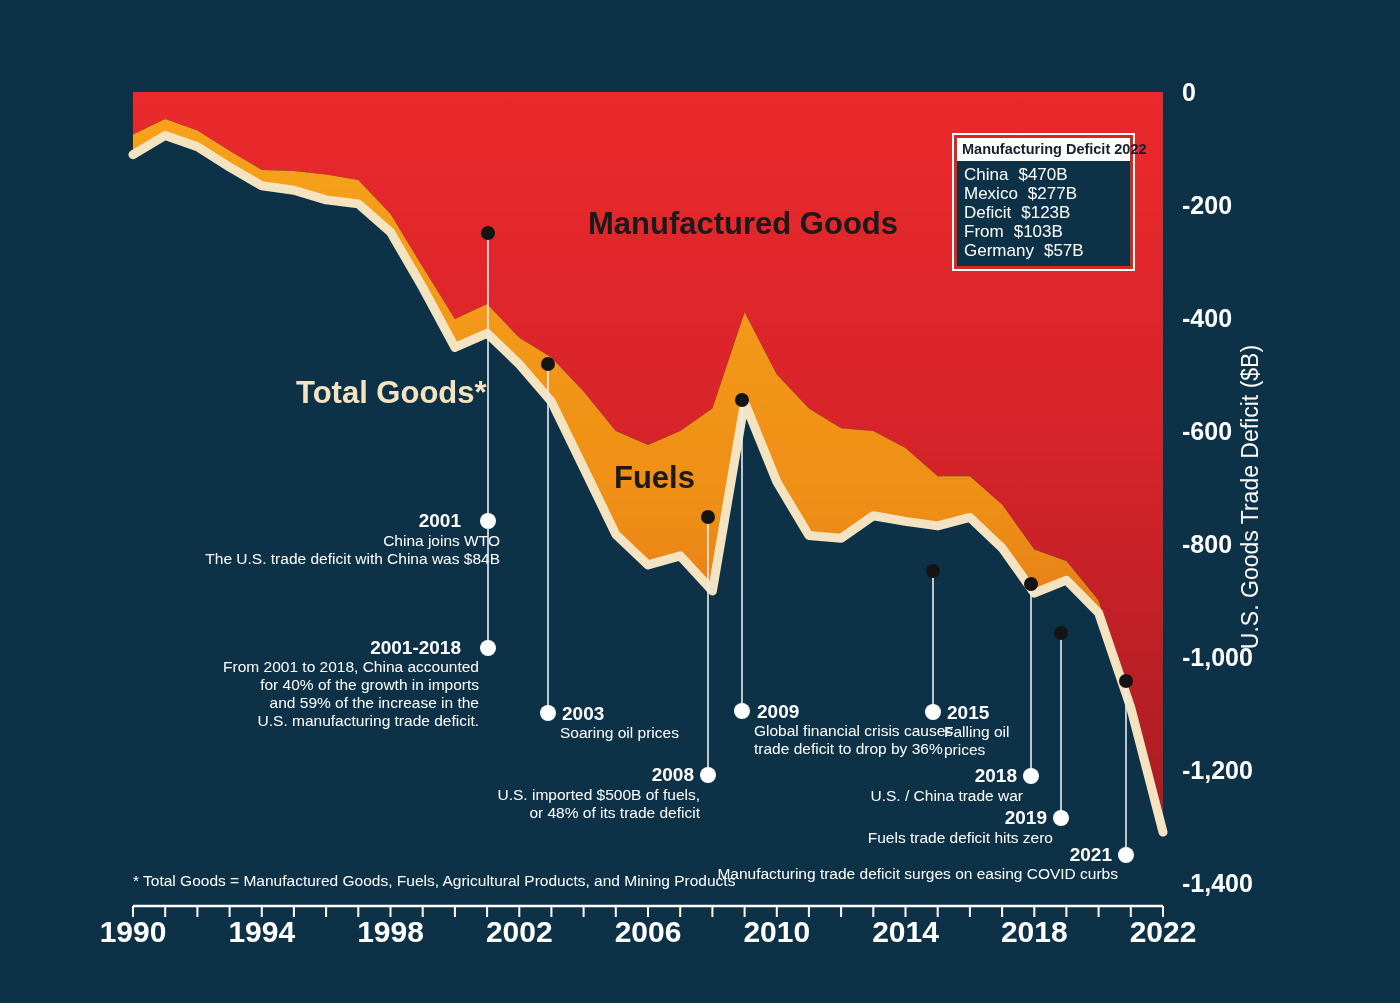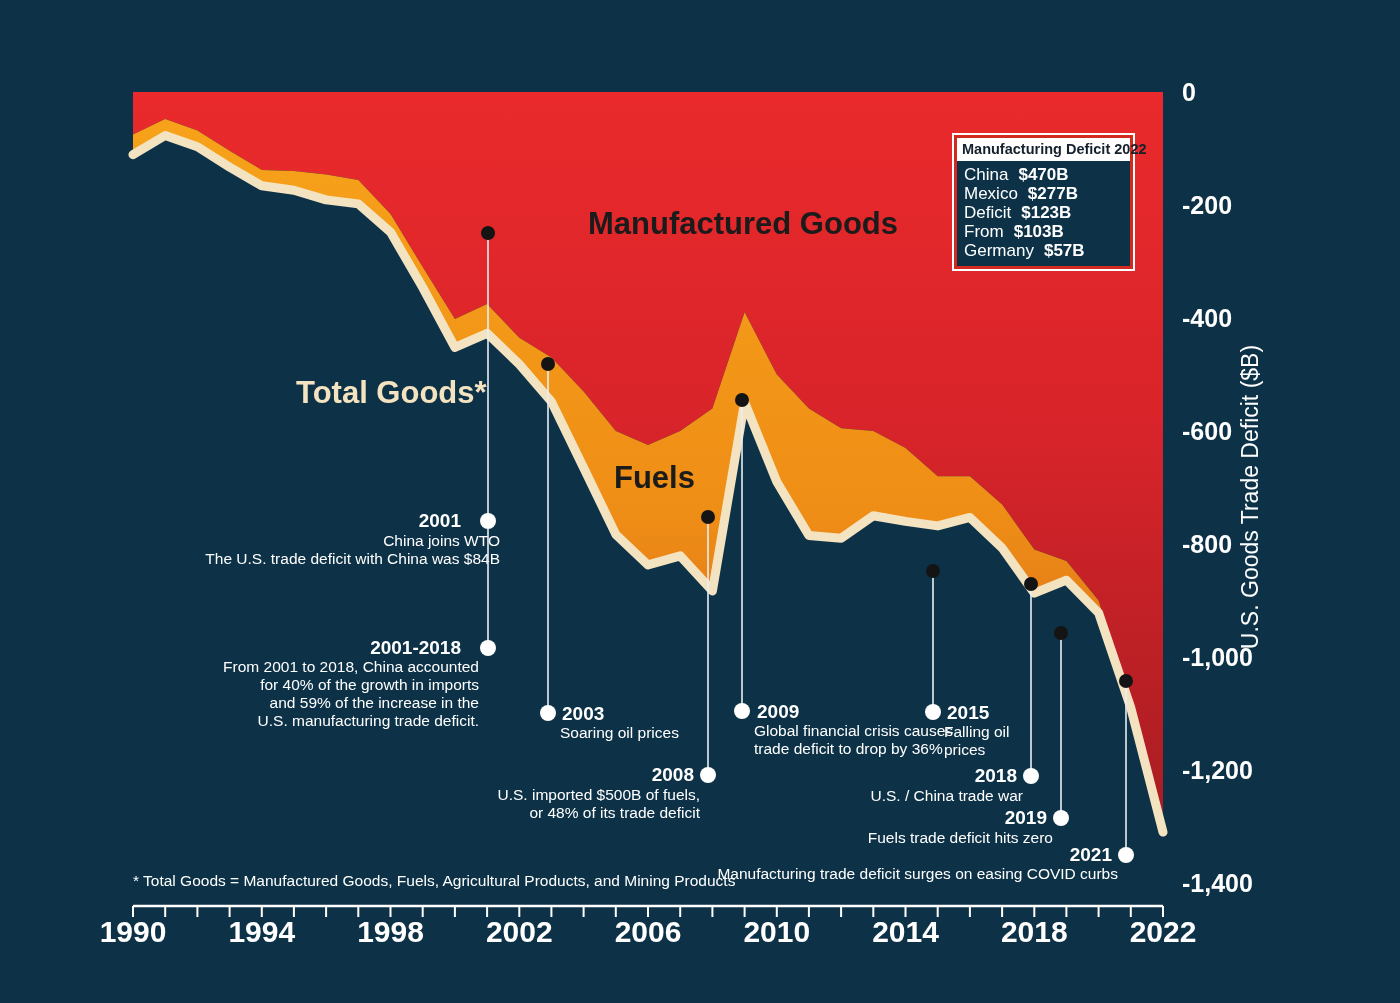--- a/index.html
+++ b/index.html
@@ -71,21 +71,21 @@
     background:#0d3247;
     padding:4px 7px 6px 7px;
   }
   #legend .lg-row{
     display:flex;
     color:#ffffff;font-size:17px;
     line-height:1.12;
     font-family:"Liberation Sans", sans-serif;
     white-space:nowrap;
   }
-  #legend .lg-row .lg-val{font-weight:700;padding-left:10px;}
+  #legend .lg-row .lg-val{font-weight:400;padding-left:10px;}
 </style>
 </head>
 <body>
 
 <div id="stage">
 
   <svg id="chart" width="1400" height="1003">
     <defs>
       <linearGradient id="gradRed" x1="0" y1="0" x2="0" y2="1">
         <stop offset="0%" stop-color="#ea2a2c"></stop>

